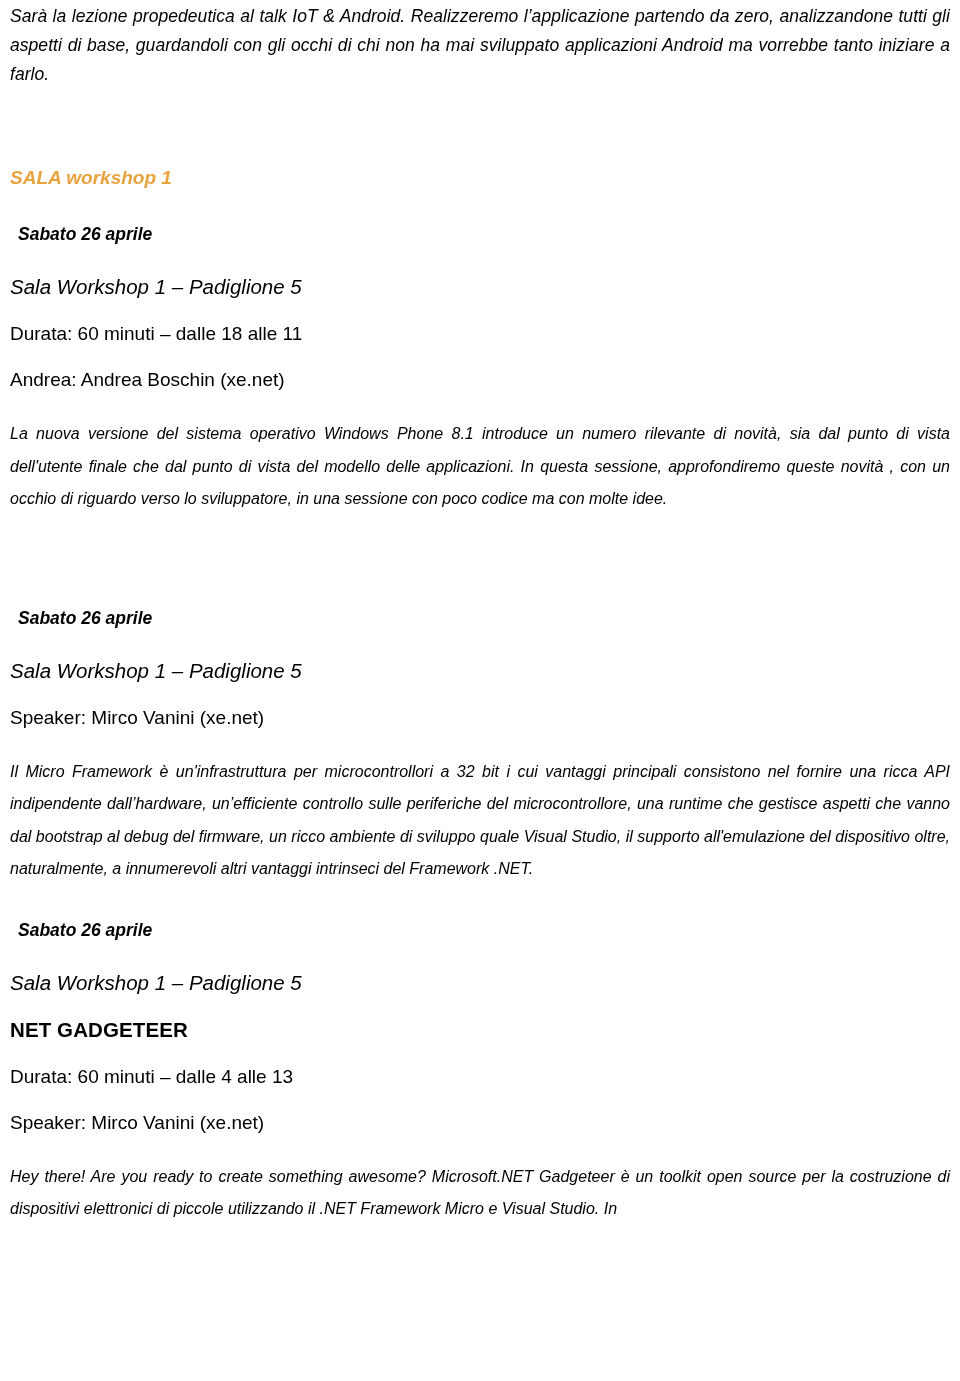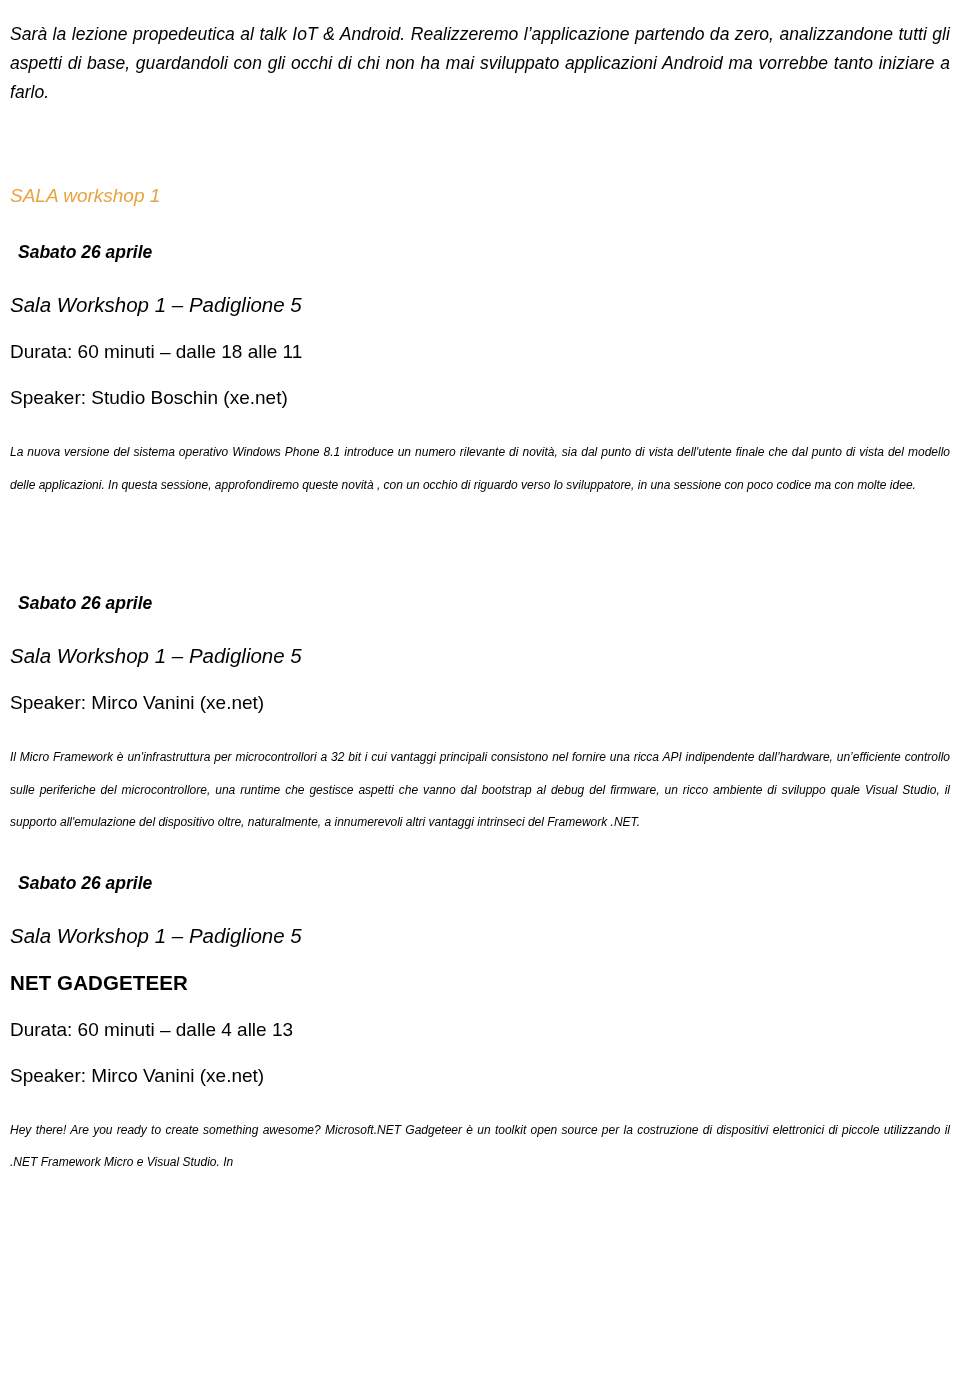--- a/index.html
+++ b/index.html
@@ -14,37 +14,37 @@
     -webkit-font-smoothing: antialiased;
   }
   .page {
     position: relative;
     width: 960px;
     height: 1381px;
     margin: 0 auto;
     background: #ffffff;
     overflow: hidden;
     box-sizing: border-box;
-    padding: 18px 10px 0 10px;
+    padding: 0 10px 0 10px;
   }
 
   
   .intro-para {
     font-size: 17.5px;
     line-height: 29px;
     font-style: italic;
     text-align: justify;
     margin: 0;
     padding-top: 2px;
     letter-spacing: 0.05px;
   }
 
   .section-heading {
     font-size: 19px;
-    font-weight: normal;
+    font-weight: bold;
     font-style: italic;
     color: #E8A33E;
     margin: 0;
     padding-top: 77px;
     line-height: 24px;
   }
 
   .block {
     margin: 0;
   }
@@ -84,21 +84,21 @@
   .meta-line {
     font-size: 19px;
     font-weight: normal;
     font-style: normal;
     line-height: 25px;
     margin: 0;
     padding-top: 21px;
   }
 
   .abstract {
-    font-size: 12px;
+    font-size: 16px;
     line-height: 32.5px;
     font-style: italic;
     text-align: justify;
     margin: 0;
     padding-top: 26px;
   }
 
   .abstract.no-justify {
     text-align: justify;
   }
@@ -109,21 +109,21 @@
 <div class="page">
 
   <p class="intro-para">Sarà la lezione propedeutica al talk IoT &amp; Android. Realizzeremo l’applicazione partendo da zero, analizzandone tutti gli aspetti di base, guardandoli con gli occhi di chi non ha mai sviluppato applicazioni Android ma vorrebbe tanto iniziare a farlo.</p>
 
   <h2 class="section-heading" style="color: rgb(232, 163, 62);">SALA workshop 1</h2>
 
   <div class="block">
     <p class="date-line">Sabato 26 aprile</p>
     <p class="venue-line">Sala Workshop 1 – Padiglione 5</p>
     <p class="meta-line">Durata: 60 minuti – dalle 18 alle 11</p>
-    <p class="meta-line">Speaker: Studio Boschin (xe.net)</p>
+    <p class="meta-line">Andrea: Andrea Boschin (xe.net)</p>
     <p class="abstract">La nuova versione del sistema operativo Windows Phone 8.1 introduce un numero rilevante di novità, sia dal punto di vista dell'utente finale che dal punto di vista del modello delle applicazioni. In questa sessione, approfondiremo queste novità , con un occhio di riguardo verso lo sviluppatore, in una sessione con poco codice ma con molte idee.</p>
   </div>
 
   <div class="block-spacer-top"></div>
 
   <div class="block">
     <p class="date-line">Sabato 26 aprile</p>
     <p class="venue-line">Sala Workshop 1 – Padiglione 5</p>
     <p class="meta-line">Speaker: Mirco Vanini (xe.net)</p>
     <p class="abstract">Il Micro Framework è un'infrastruttura per microcontrollori a 32 bit i cui vantaggi principali consistono nel fornire una ricca API indipendente dall’hardware, un’efficiente controllo sulle periferiche del microcontrollore, una runtime che gestisce aspetti che vanno dal bootstrap al debug del firmware, un ricco ambiente di sviluppo quale Visual Studio, il supporto all'emulazione del dispositivo oltre, naturalmente, a innumerevoli altri vantaggi intrinseci del Framework .NET.</p>

